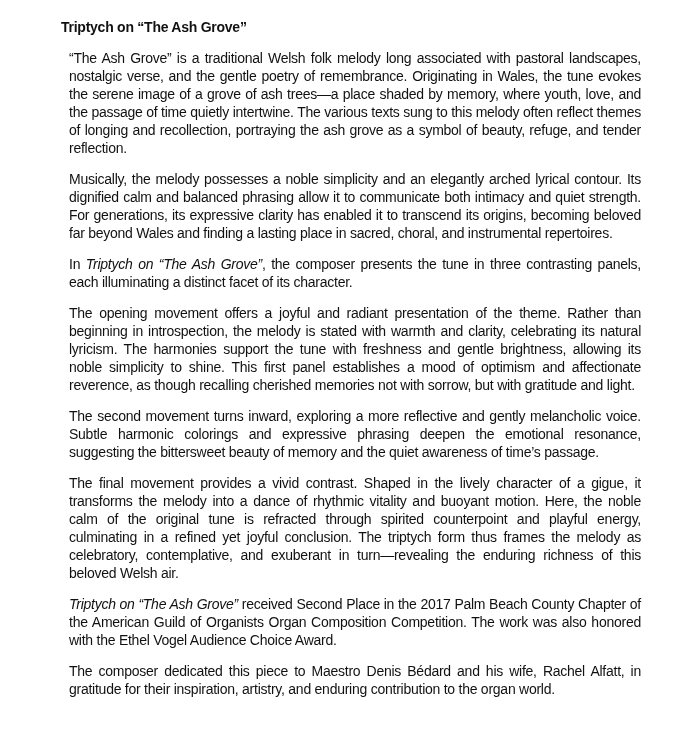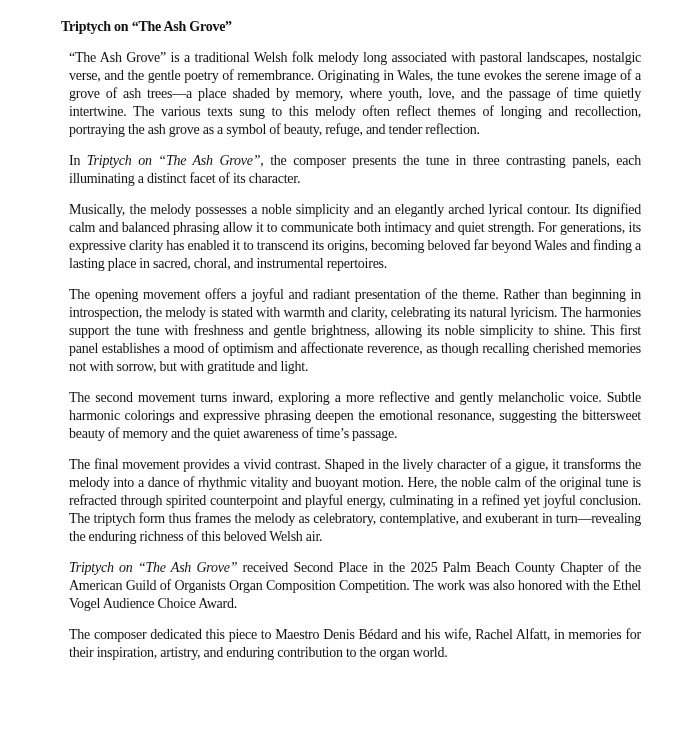--- a/index.html
+++ b/index.html
@@ -1,37 +1,37 @@
 <!DOCTYPE html>
 <html><head>
 <meta charset="utf-8">
 <style>
   html, body { margin: 0; padding: 0; background: #ffffff; }
   body { width: 692px; height: 751px; overflow: hidden; position: relative; }
   .page {
     position: absolute; left: 61px; top: 18px; width: 580px;
-    font-family: Liberation Serif, serif;
+    font-family: Liberation Sans, sans-serif;
     font-size: 14px; line-height: 18px; color: #111111;
     letter-spacing: -0.25px;
   }
   .title { font-weight: bold; margin: 0 0 13px 0; font-size: 14px; }
   p { margin: 0 0 13px 8px; text-align: justify; }
   em { font-style: italic; }
 </style>
 </head>
 <body>
 
 <div class="page">
   <div class="title">Triptych on “The Ash Grove”</div>
 
   <p>“The Ash Grove” is a traditional Welsh folk melody long associated with pastoral landscapes, nostalgic verse, and the gentle poetry of remembrance. Originating in Wales, the tune evokes the serene image of a grove of ash trees—a place shaded by memory, where youth, love, and the passage of time quietly intertwine. The various texts sung to this melody often reflect themes of longing and recollection, portraying the ash grove as a symbol of beauty, refuge, and tender reflection.</p>
+  <p>Musically, the melody possesses a noble simplicity and an elegantly arched lyrical contour. Its dignified calm and balanced phrasing allow it to communicate both intimacy and quiet strength. For generations, its expressive clarity has enabled it to transcend its origins, becoming beloved far beyond Wales and finding a lasting place in sacred, choral, and instrumental repertoires.</p>
+
   <p><span>In </span><em>Triptych on “The Ash Grove”</em><span>, the composer presents the tune in three contrasting panels, each illuminating a distinct facet of its character.</span></p>
-
-  <p>Musically, the melody possesses a noble simplicity and an elegantly arched lyrical contour. Its dignified calm and balanced phrasing allow it to communicate both intimacy and quiet strength. For generations, its expressive clarity has enabled it to transcend its origins, becoming beloved far beyond Wales and finding a lasting place in sacred, choral, and instrumental repertoires.</p>
 
   <p>The opening movement offers a joyful and radiant presentation of the theme. Rather than beginning in introspection, the melody is stated with warmth and clarity, celebrating its natural lyricism. The harmonies support the tune with freshness and gentle brightness, allowing its noble simplicity to shine. This first panel establishes a mood of optimism and affectionate reverence, as though recalling cherished memories not with sorrow, but with gratitude and light.</p>
   <p>The second movement turns inward, exploring a more reflective and gently melancholic voice. Subtle harmonic colorings and expressive phrasing deepen the emotional resonance, suggesting the bittersweet beauty of memory and the quiet awareness of time’s passage.</p>
   <p>The final movement provides a vivid contrast. Shaped in the lively character of a gigue, it transforms the melody into a dance of rhythmic vitality and buoyant motion. Here, the noble calm of the original tune is refracted through spirited counterpoint and playful energy, culminating in a refined yet joyful conclusion. The triptych form thus frames the melody as celebratory, contemplative, and exuberant in turn—revealing the enduring richness of this beloved Welsh air.</p>
 
-  <p><em>Triptych on “The Ash Grove”</em><span> received Second Place in the 2025 Palm Beach County Chapter of the American Guild of Organists Organ Composition Competition. The work was also honored with the Ethel Vogel Audience Choice Award.</span></p>
+  <p><em>Triptych on “The Ash Grove”</em><span> received Second Place in the 2017 Palm Beach County Chapter of the American Guild of Organists Organ Composition Competition. The work was also honored with the Ethel Vogel Audience Choice Award.</span></p>
 
-  <p>The composer dedicated this piece to Maestro Denis Bédard and his wife, Rachel Alfatt, in memories for their inspiration, artistry, and enduring contribution to the organ world.</p>
+  <p>The composer dedicated this piece to Maestro Denis Bédard and his wife, Rachel Alfatt, in gratitude for their inspiration, artistry, and enduring contribution to the organ world.</p>
 </div>
 
 </body></html>

